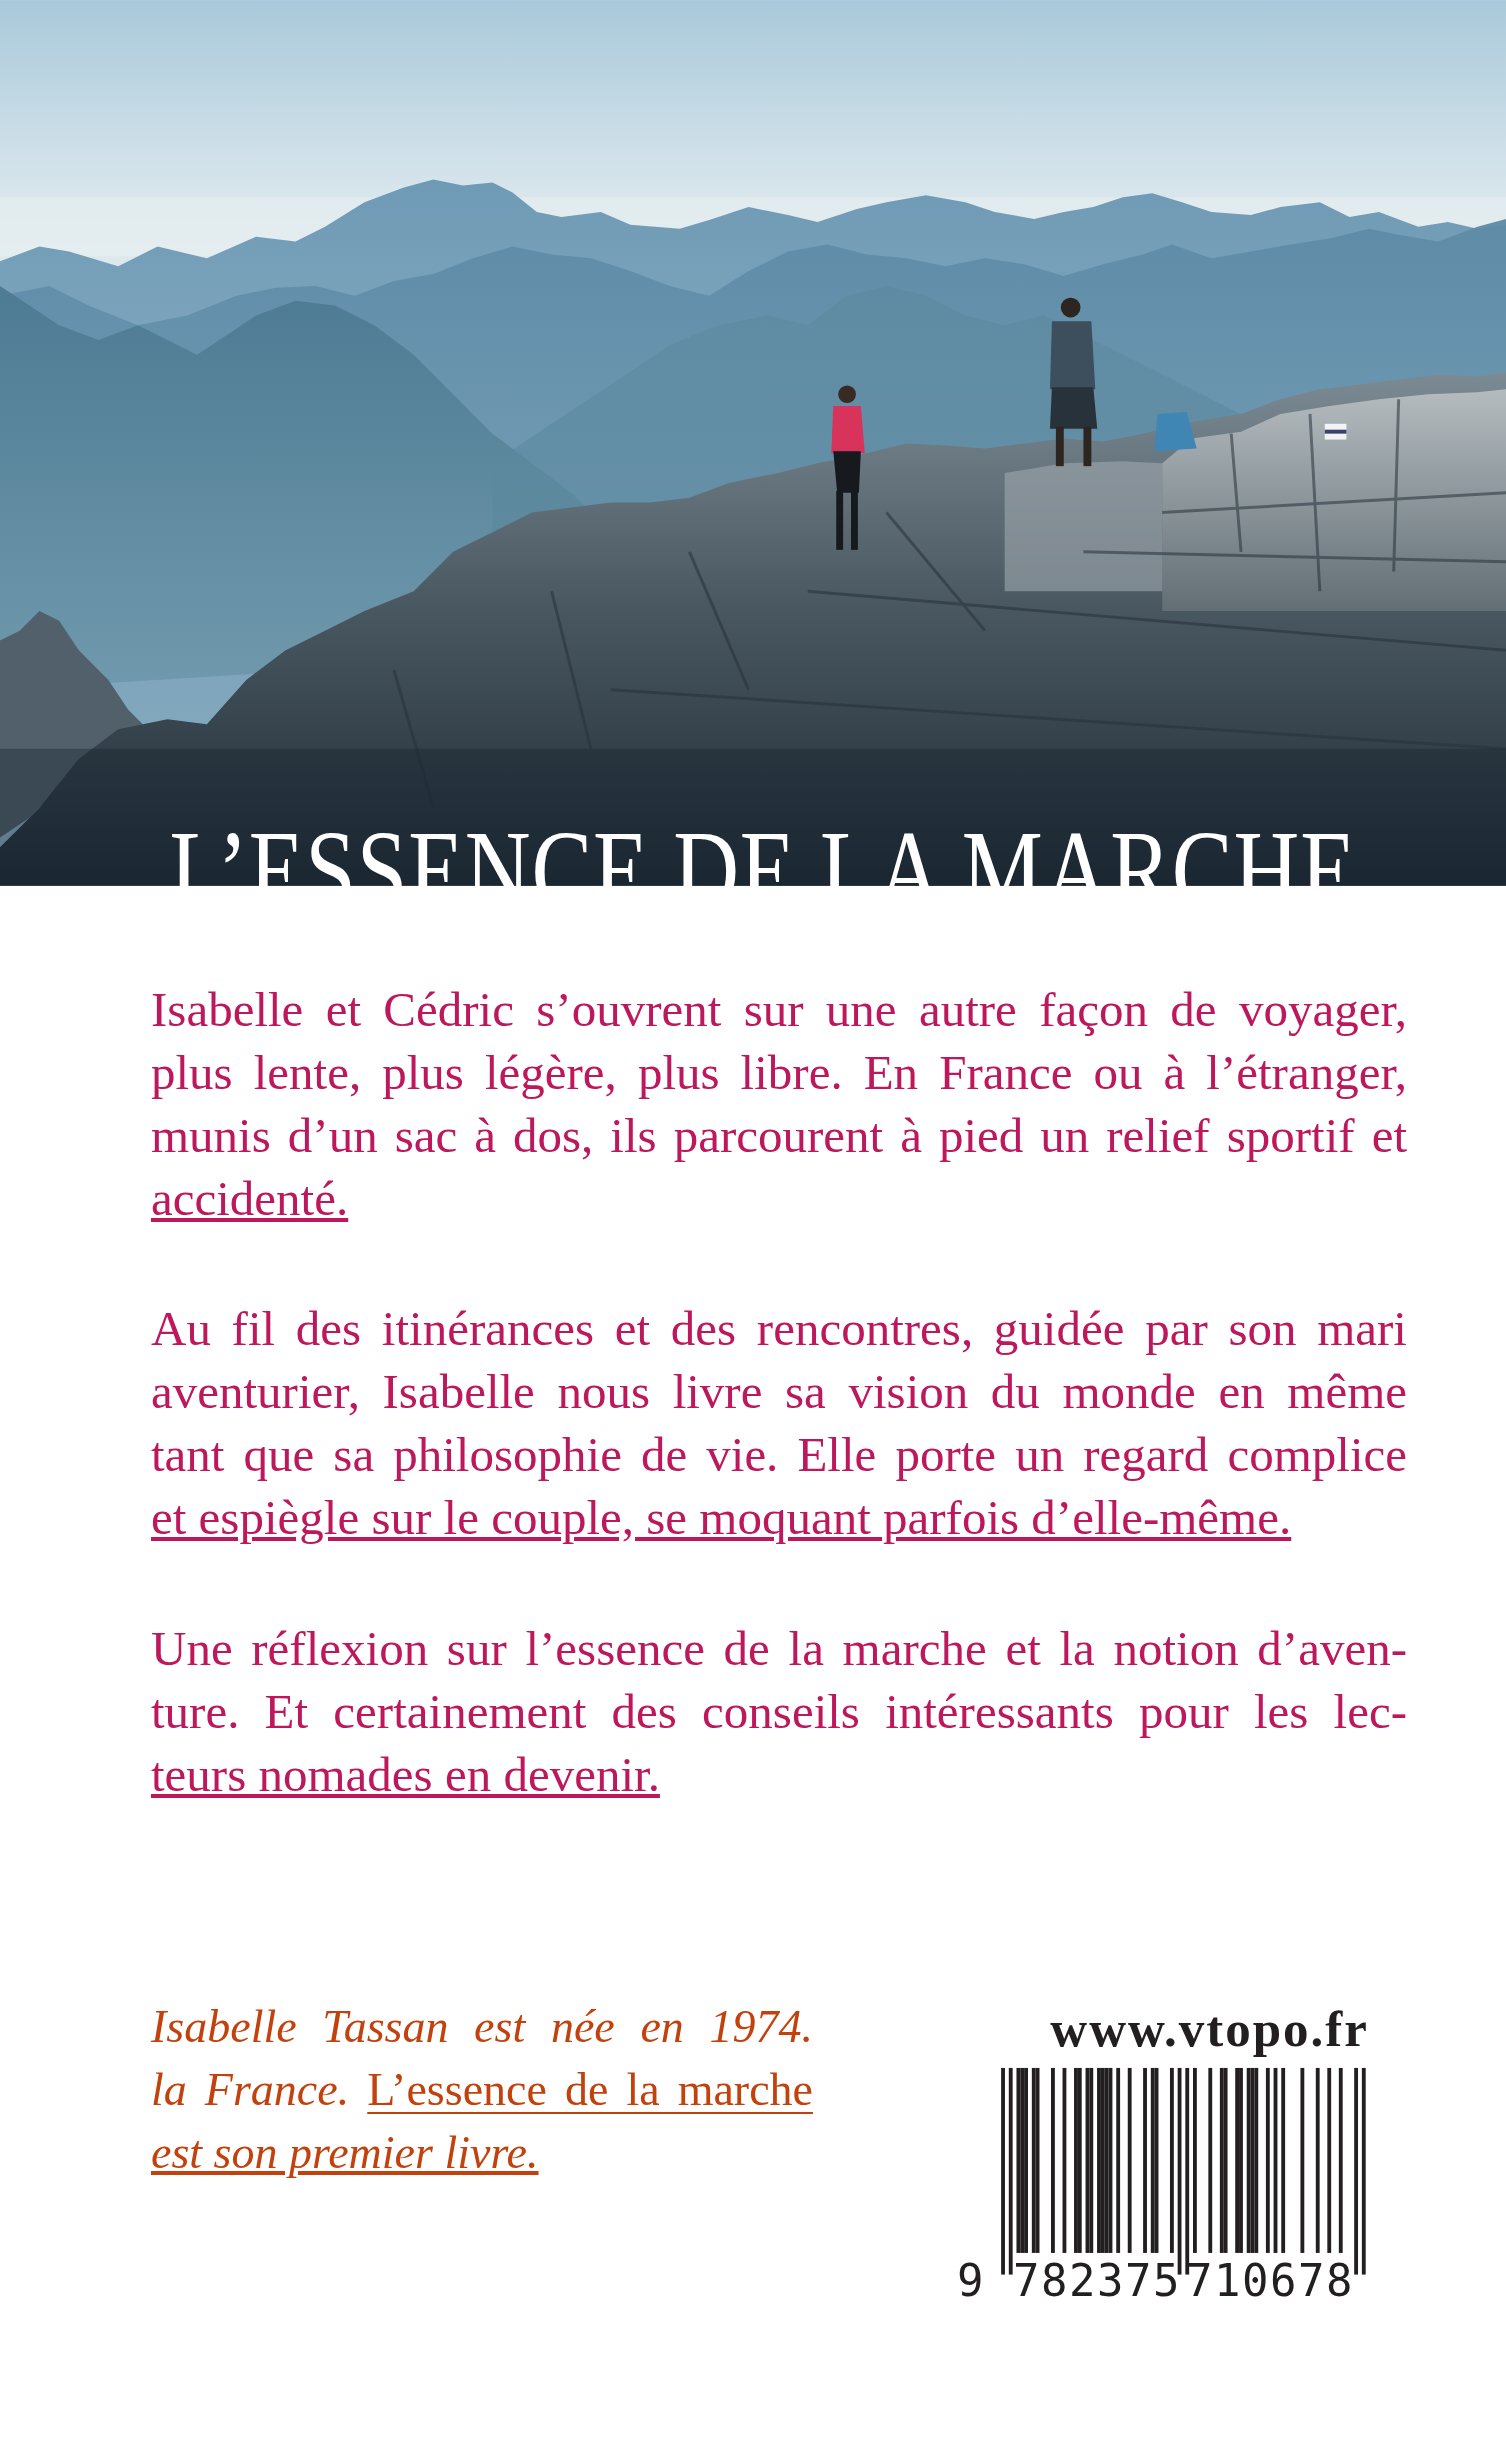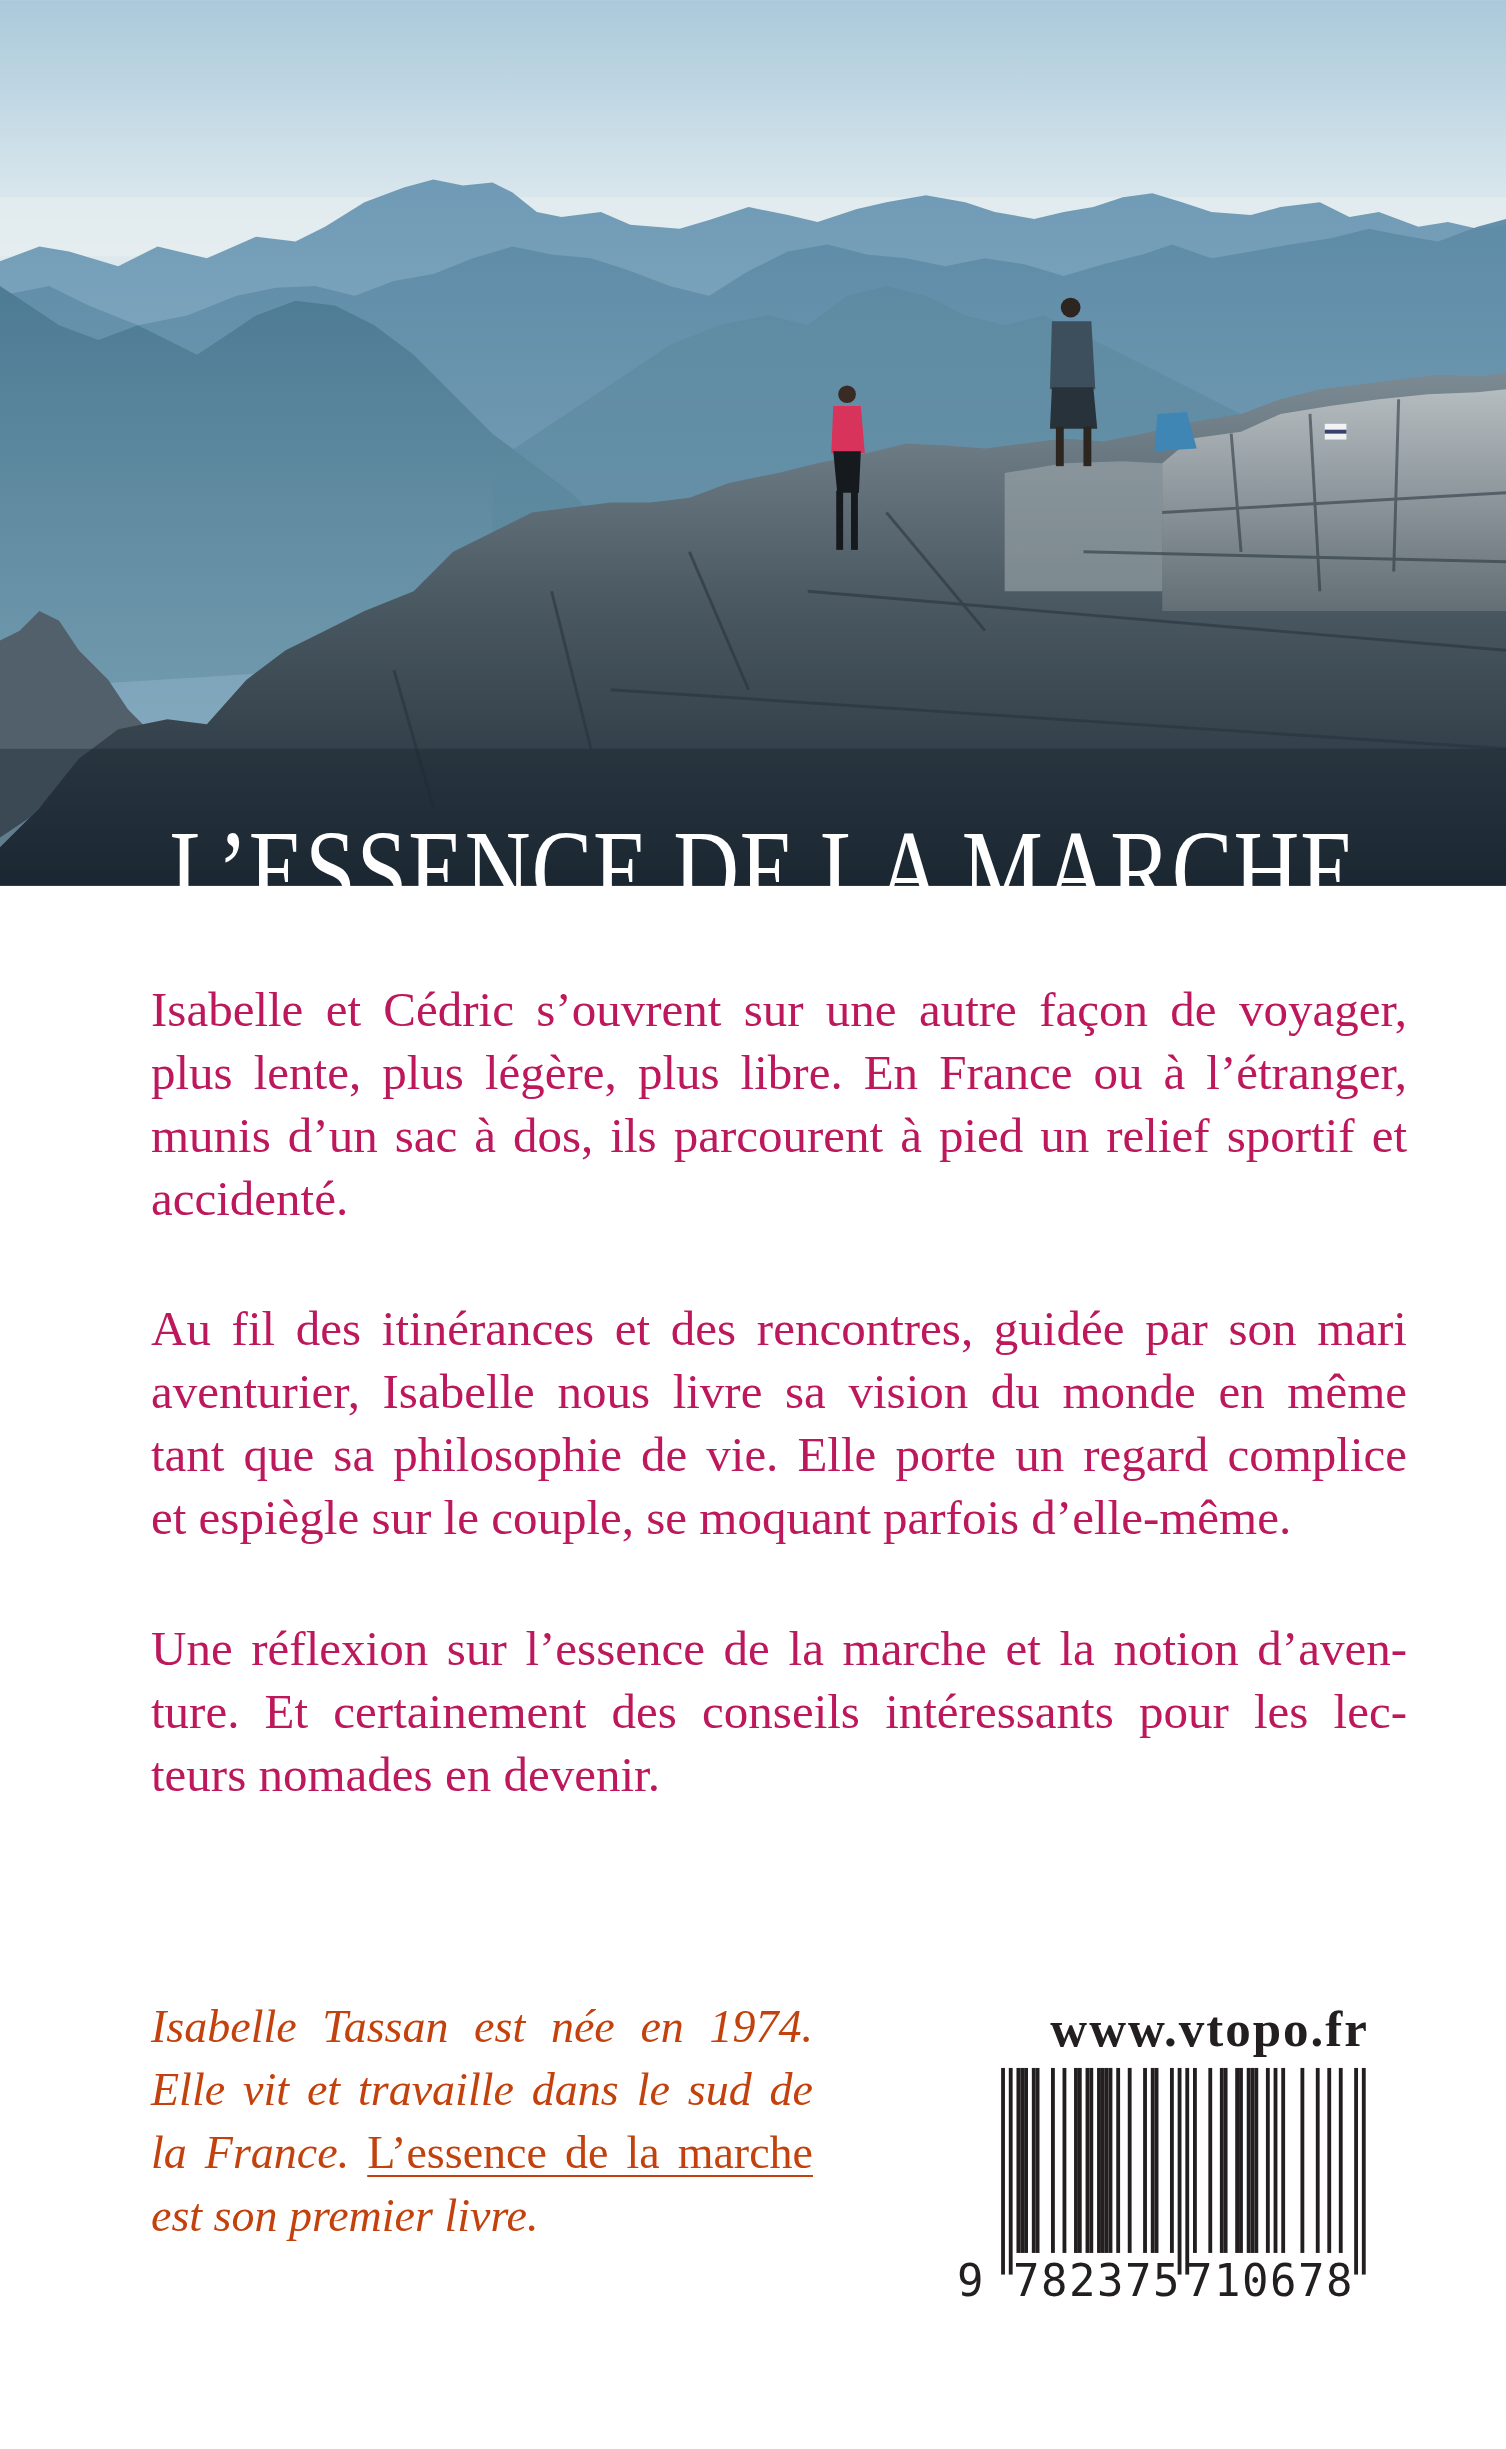--- a/index.html
+++ b/index.html
@@ -29,21 +29,21 @@
   }
 
   
   .text-block {
     position: absolute; left: 151px; width: 1256px;
     font-family: "Liberation Serif", "DejaVu Serif", serif;
     color: #be185d;
     font-size: 49px; line-height: 63px;
   }
   .line { display: block; height: 63px; white-space: nowrap; text-align: justify; text-align-last: justify; }
-  .line.last { text-align: center; text-align-last: left; }
+  .line.last { text-align: center; text-align-last: left; text-decoration: underline; }
 
   #para1 { top: 978px; }
   #para2 { top: 1297px; }
   #para3 { top: 1617px; }
 
   
   .bio {
     position: absolute; left: 151px; top: 1995px; width: 662px;
     font-family: "Liberation Serif", "DejaVu Serif", serif;
     font-style: italic; color: #c2410c;
@@ -179,21 +179,20 @@
 </div>
 
 <div class="text-block" id="para3">
   <span class="line">Une réflexion sur l’essence de la marche et la notion d’aven-</span>
   <span class="line">ture. Et certainement des conseils intéressants pour les lec-</span>
   <span class="line last">teurs nomades en devenir.</span>
 </div>
 
 <div class="bio">
   <span class="line">Isabelle Tassan est née en 1974.</span>
-  <span class="line">Elle vit et travaille dans le sud de</span>
   <span class="line"><span>la France. </span><span class="book-title">L’essence de la marche</span></span>
   <span class="line last">est son premier livre.</span>
 </div>
 
 <div class="publisher-url">www.vtopo.fr</div>
 
 <svg class="barcode" id="barcode-svg" width="433" height="246" viewBox="0 0 440 250">
     <rect x="56.00" y="4" width="3.90" height="210" fill="#231f20"></rect>
     <rect x="63.80" y="4" width="3.90" height="210" fill="#231f20"></rect>
     <rect x="71.60" y="4" width="3.90" height="188" fill="#231f20"></rect>

